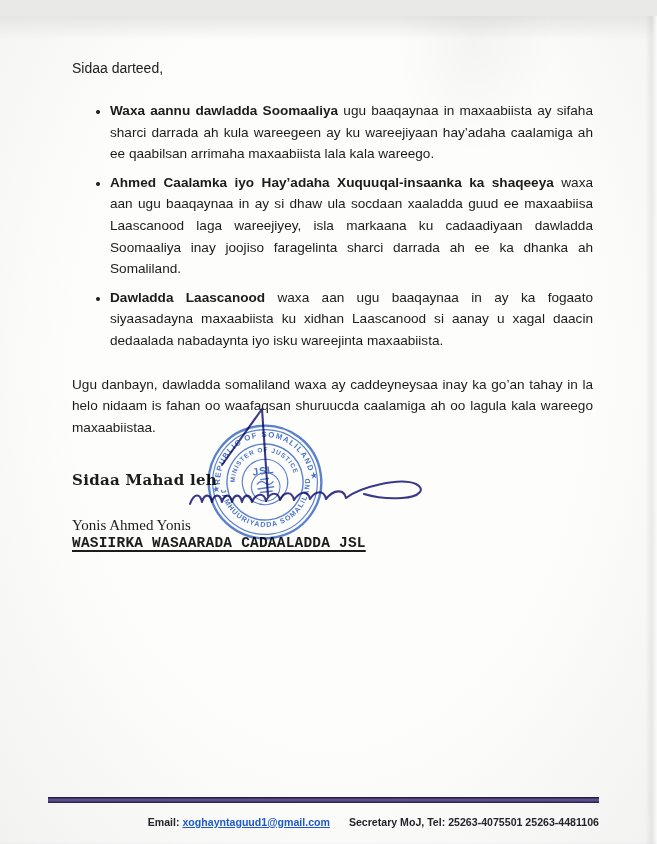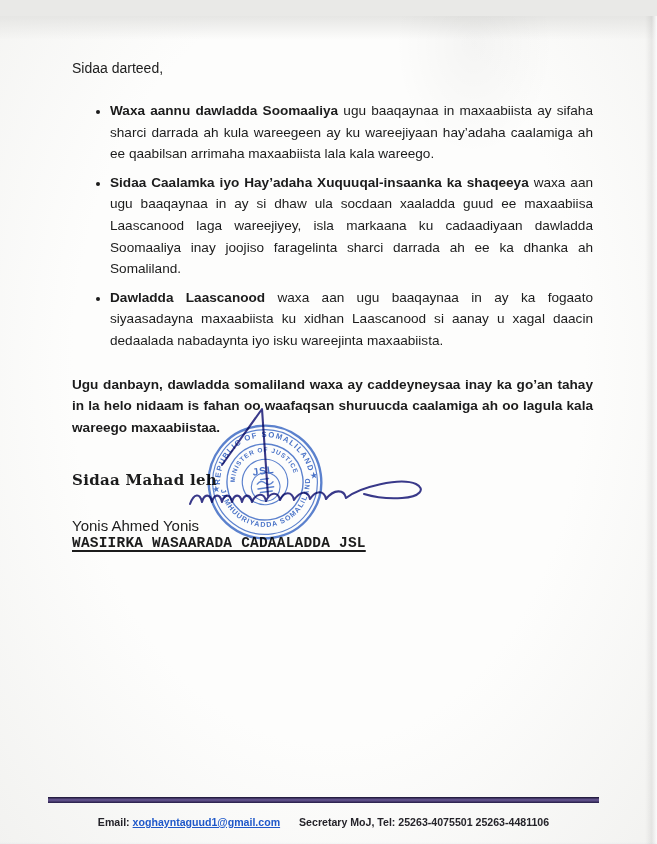--- a/index.html
+++ b/index.html
@@ -27,68 +27,68 @@
     background:radial-gradient(ellipse at 50% 20%, rgba(0,0,0,0.035), rgba(0,0,0,0) 70%);}
 
   .content{position:absolute;left:72px;top:0;width:521px;}
   .opening{margin:42px 0 0 0;font-size:14px;line-height:21px;}
   ul.bullets{margin:21px 0 0 0;padding:0 0 0 38px;list-style:disc outside;}
   ul.bullets li{
     margin:0 0 7px 0;font-size:13.6px;line-height:21.6px;text-align:justify;
   }
   ul.bullets li::marker{font-size:12px;}
   ul.bullets b{font-weight:bold;}
-  .closing{margin:22px 0 0 0;font-size:13.6px;line-height:21.6px;text-align:justify;font-weight:bold;}
+  .closing{margin:22px 0 0 0;font-size:13.6px;line-height:21.6px;text-align:justify;}
 
   .valediction{
     margin:33px 0 0 0;
     font-family:"DejaVu Serif","Liberation Serif",serif;
     font-weight:bold;font-size:15px;letter-spacing:0.3px;
   }
   .sig-name{
     margin:28px 0 0 0;
-    font-family:Liberation Sans, sans-serif;
+    font-family:Liberation Serif, serif;
     font-size:15px;
   }
   .sig-title{
     margin:1px 0 0 0;
     font-family:Liberation Mono, monospace;
     font-weight:bold;font-size:14.5px;letter-spacing:0.2px;
     text-decoration:underline;text-underline-offset:3px;text-decoration-thickness:1.6px;
   }
 
   .stamp{position:absolute;left:186px;top:387px;width:158px;height:158px;
     mix-blend-mode:multiply;opacity:0.92;}
   .signature{position:absolute;left:178px;top:383px;width:260px;height:120px;
     mix-blend-mode:multiply;opacity:0.95;}
 
   .footer-bar{position:absolute;left:48px;top:781px;width:551px;height:6px;
     background:linear-gradient(#17112f, #6a5a97 48%, #241b45);}
-  .footer-text{position:absolute;left:48px;top:789px;width:551px;text-align:center;
+  .footer-text{position:absolute;left:48px;top:789px;width:551px;text-align:right;
     font-size:10.6px;font-weight:bold;color:#25242a;white-space:nowrap;}
   .footer-text .email-link{color:#1f58c9;text-decoration:underline;cursor:pointer;
     padding-right:4px;}
   .footer-text .gap{display:inline-block;width:12px;}
 </style>
 </head>
 <body>
 
 <div class="page">
 
   <div class="scan-top"></div>
   <div class="crease"></div>
   <div class="scan-right"></div>
   <div class="scan-bottom"></div>
 
   <div class="content">
     <p class="opening">Sidaa darteed,</p>
 
     <ul class="bullets">
       <li><b>Waxa aannu dawladda Soomaaliya</b><span> ugu baaqaynaa in maxaabiista ay sifaha sharci darrada ah kula wareegeen ay ku wareejiyaan hay’adaha caalamiga ah ee qaabilsan arrimaha maxaabiista lala kala wareego.</span></li>
-      <li><b>Sidaa Caalamka iyo Hay’adaha Xuquuqal-insaanka ka shaqeeya</b><span> waxa aan ugu baaqaynaa in ay si dhaw ula socdaan xaaladda guud ee maxaabiisa Laascanood laga wareejiyey, isla markaana ku cadaadiyaan dawladda Soomaaliya inay joojiso faragelinta sharci darrada ah ee ka dhanka ah Somaliland.</span></li>
+      <li><b>Ahmed Caalamka iyo Hay’adaha Xuquuqal-insaanka ka shaqeeya</b><span> waxa aan ugu baaqaynaa in ay si dhaw ula socdaan xaaladda guud ee maxaabiisa Laascanood laga wareejiyey, isla markaana ku cadaadiyaan dawladda Soomaaliya inay joojiso faragelinta sharci darrada ah ee ka dhanka ah Somaliland.</span></li>
       <li><b>Dawladda Laascanood</b><span> waxa aan ugu baaqaynaa in ay ka fogaato siyaasadayna maxaabiista ku xidhan Laascanood si aanay u xagal daacin dedaalada nabadaynta iyo isku wareejinta maxaabiista.</span></li>
     </ul>
 
     <p class="closing">Ugu danbayn, dawladda somaliland waxa ay caddeyneysaa inay ka go’an tahay in la helo nidaam is fahan oo waafaqsan shuruucda caalamiga ah oo lagula kala wareego maxaabiistaa.</p>
 
     <p class="valediction">Sidaa Mahad leh</p>
 
     <p class="sig-name">Yonis Ahmed Yonis</p>
     <p class="sig-title">WASIIRKA WASAARADA CADAALADDA JSL</p>
   </div>

